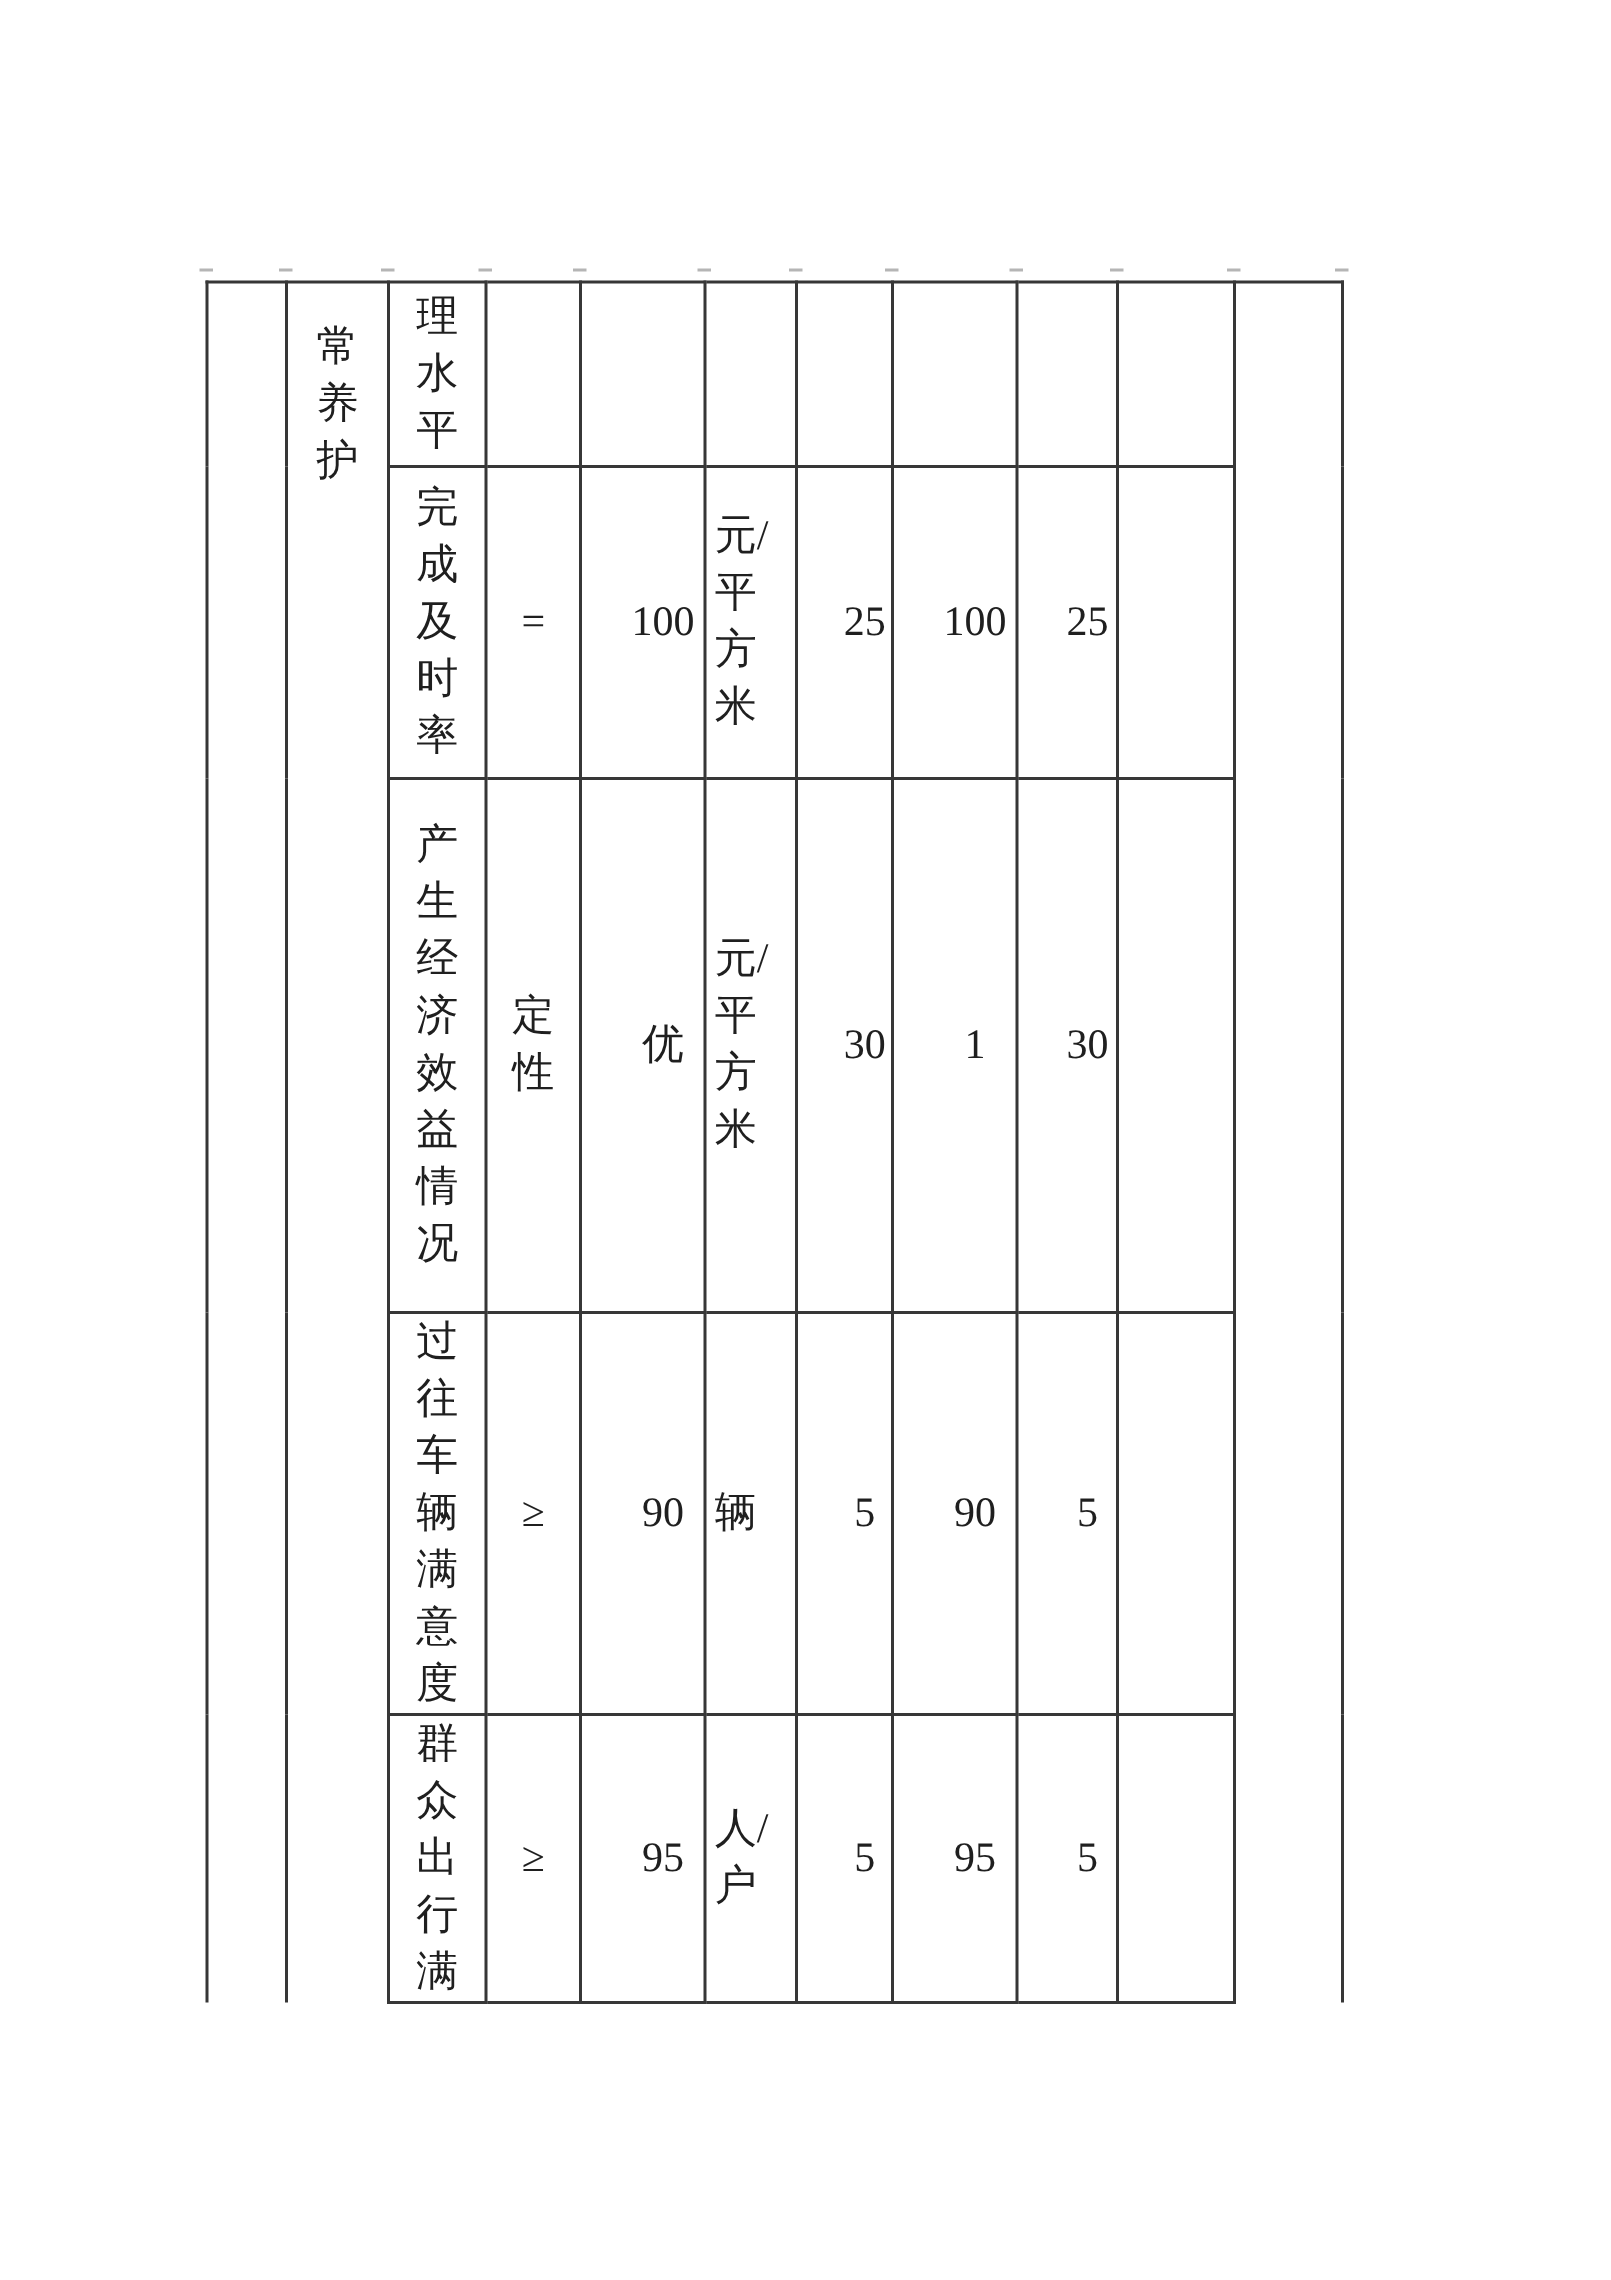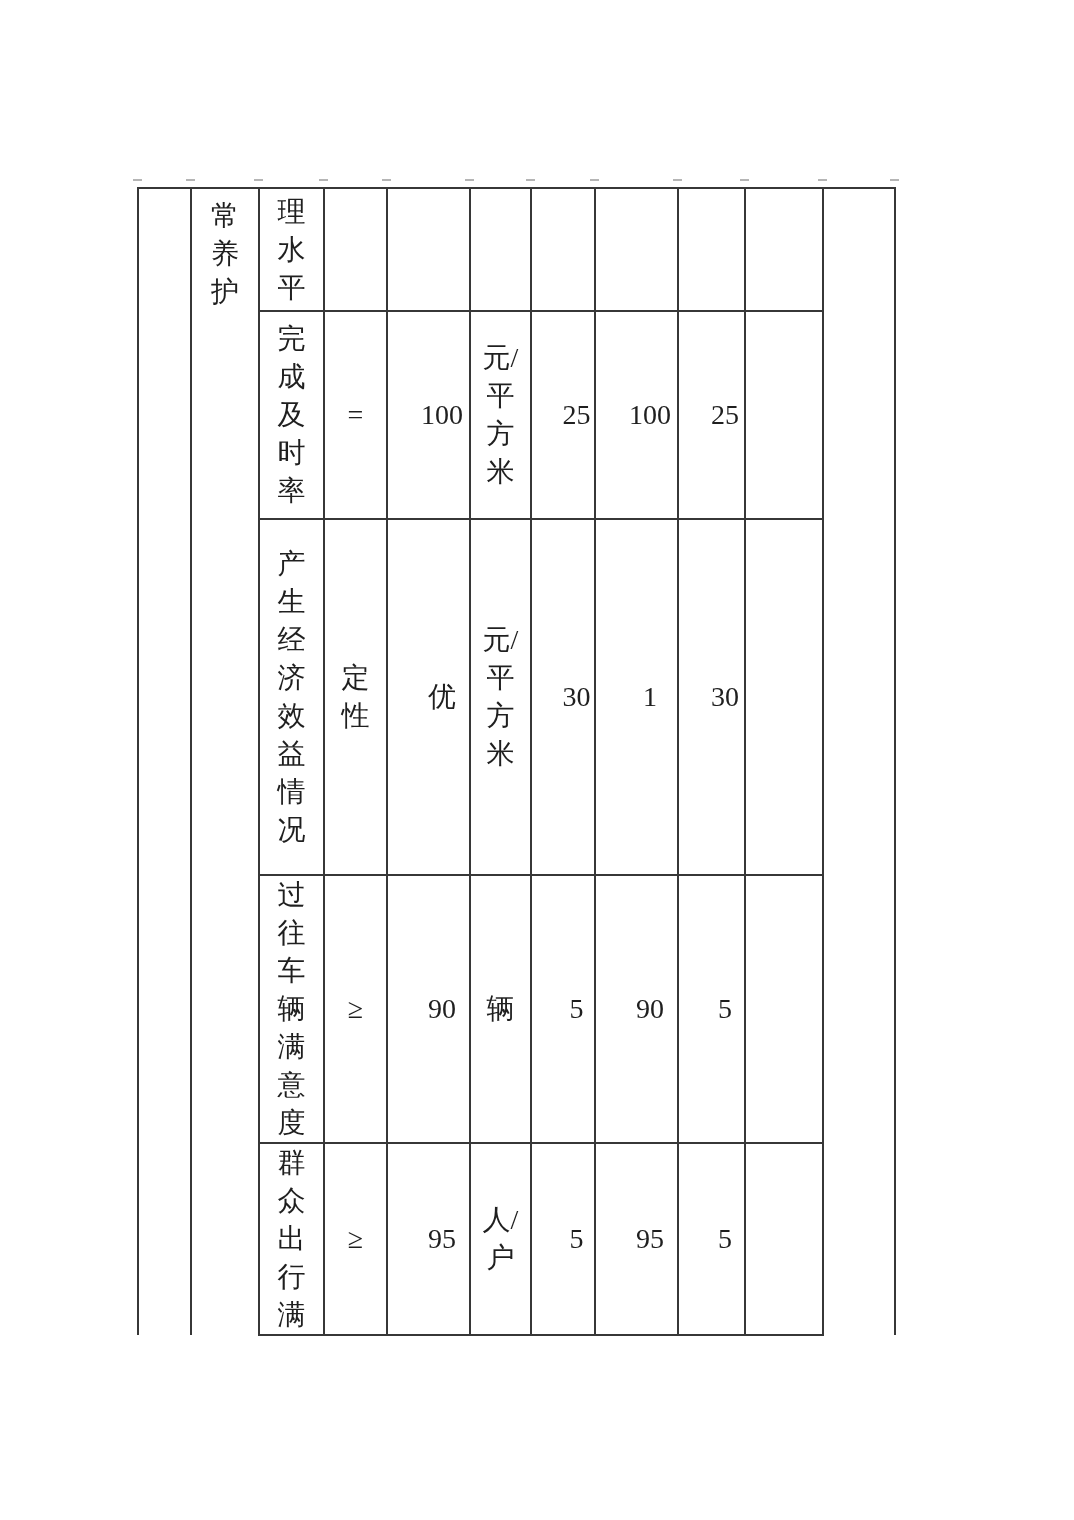--- a/index.html
+++ b/index.html
@@ -33,36 +33,36 @@
   }
   table.perf td {
     border: 2px solid #373737;
     padding: 0;
     text-align: center;
     vertical-align: middle;
     overflow: hidden;
   }
   
   table.perf td.nb { border-bottom: none; }
-  table.perf td.top-align { vertical-align: top; padding-top: 8px; }
+  table.perf td.top-align { vertical-align: top; padding-top: 24px; }
   
   .vchar {
     width: 34px;
     margin: 0 auto;
     line-height: 38px;
     word-break: break-all;
     text-align: center;
   }
   
   .vunit {
     width: 48px;
     margin: 0 auto;
     line-height: 38px;
     word-break: break-all;
-    text-align: center;
+    text-align: left;
   }
   .num { line-height: 1.2; margin-left: 27px; }
 </style>
 </head>
 <body>
 
 <div class="page">
 
   <div class="tick" style="left:133px"></div>
   <div class="tick" style="left:186px"></div>

